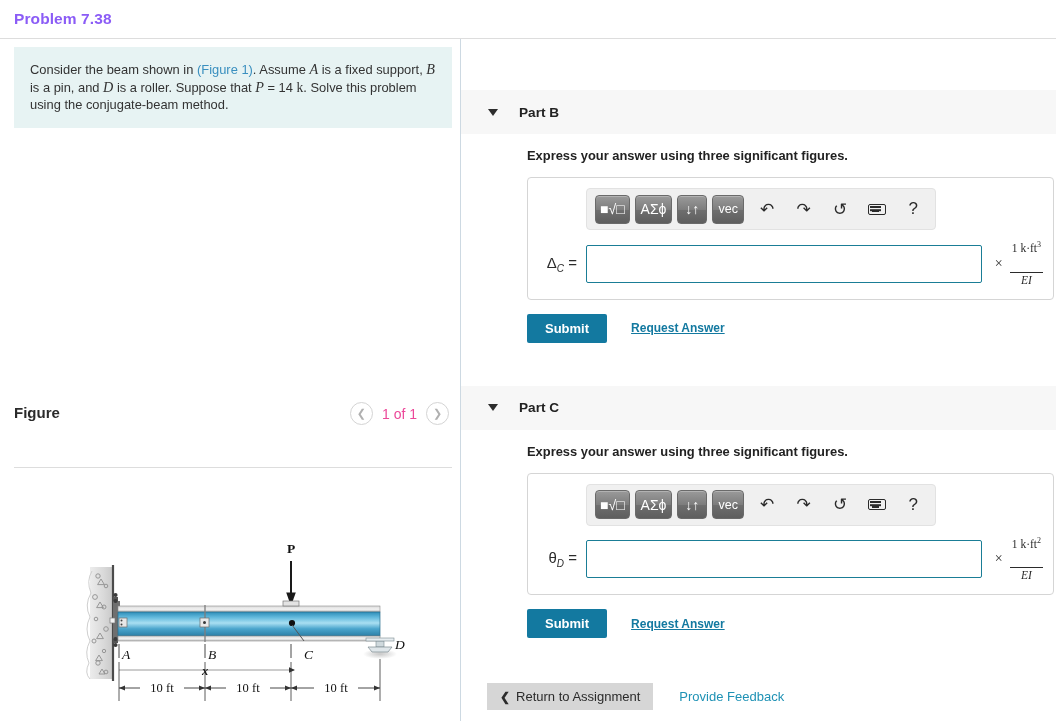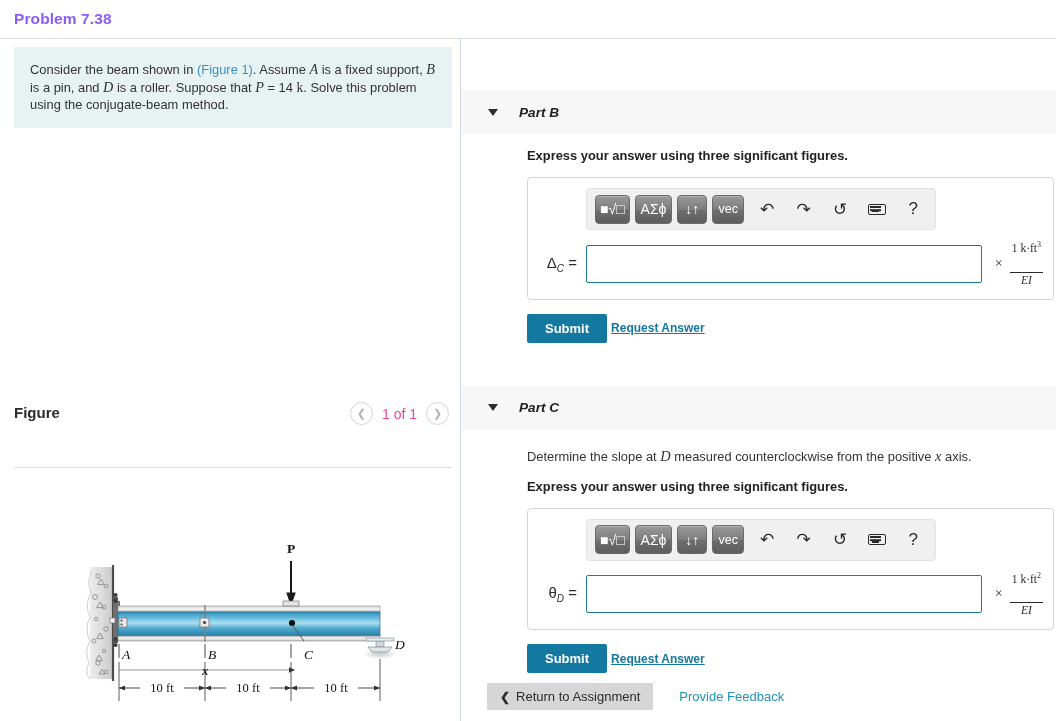--- a/index.html
+++ b/index.html
@@ -72,21 +72,20 @@
   .right-col {
     position: absolute; left: 461px; top: 39px; width: 595px; height: 682px;
   }
   .part-block { position: absolute; left: 0; width: 595px; }
   .part-header {
     background: #f7f7f7;
     height: 45px;
     display: flex; align-items: center;
     padding-left: 27px;
     border-top: 1px solid #ffffff;
-    font-style: italic;
   }
   .caret {
     width: 0; height: 0;
     border-left: 5.5px solid transparent;
     border-right: 5.5px solid transparent;
     border-top: 7px solid #2d2d2d;
     margin-right: 21px;
     cursor: pointer;
   }
   .part-label { font-size: 13.6px; font-weight: bold; color: #222; }
@@ -164,21 +163,21 @@
     display: flex; align-items: center; gap: 7px;
     margin-left: 13px; color: #2b2b2b;
     font-family: "Liberation Serif", serif;
   }
   .times { font-size: 14px; }
   .frac { display: inline-block; text-align: center; line-height: 1.12; }
   .frac .num { font-size: 11.5px; padding: 0 2px 17px 2px; border-bottom: 1px solid #2b2b2b; display: block; white-space: nowrap; }
   .frac .num sup { font-size: 8px; }
   .frac .den { font-size: 11.5px; font-style: italic; display: block; padding-top: 1px; }
 
-  .actions { margin-top: 14px; display: flex; align-items: center; gap: 4px; }
+  .actions { margin-top: 14px; display: flex; align-items: center; gap: 24px; }
   .submit-btn {
     background: #1379a0; color: #ffffff; border: none;
     font-size: 13px; font-weight: bold;
     padding: 0 18px; height: 29px; border-radius: 2px; cursor: pointer;
     font-family: "Liberation Sans", sans-serif;
   }
   .req-answer {
     color: #1379a0; font-size: 12px; font-weight: bold;
     text-decoration: underline; cursor: pointer;
   }
@@ -407,21 +406,20 @@
               <span class="req-answer">Request Answer</span>
             </div>
           </div>
         </div>
         <div class="part-block" style="position: relative; margin-top: 42px;">
           <div class="part-header">
             <div class="caret"></div>
             <div class="part-label">Part C</div>
           </div>
           <div class="part-body">
-            <div class="prompt"><span>Determine the slope at </span><span class="mi">D</span><span> measured counterclockwise from the positive </span><span class="mi">x</span><span> axis.</span></div>
             <div class="sigfig">Express your answer using three significant figures.</div>
             <div class="answer-panel">
               <div class="mathbar">
                 <div class="mbtn sqrt">■√□</div>
                 <div class="mbtn">ΑΣϕ</div>
                 <div class="mbtn">↓↑</div>
                 <div class="mbtn vec">vec</div>
                 <div class="mbtn-plain">↶</div>
                 <div class="mbtn-plain">↷</div>
                 <div class="mbtn-plain">↺</div>

